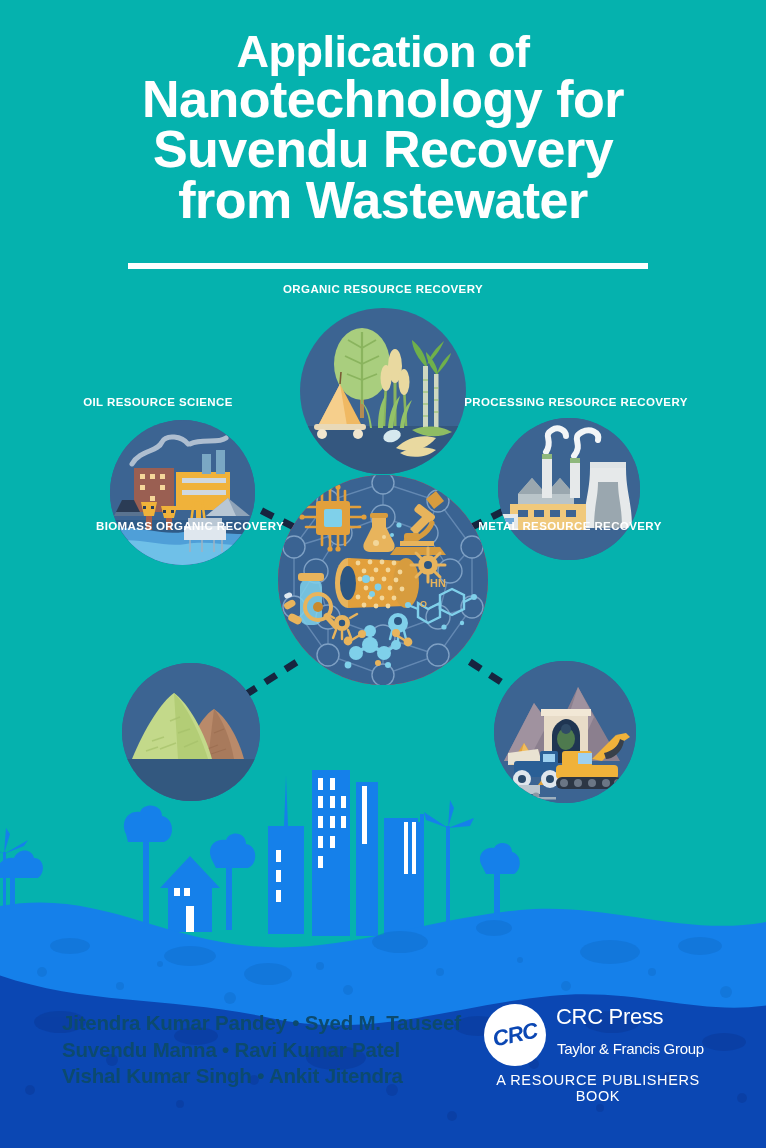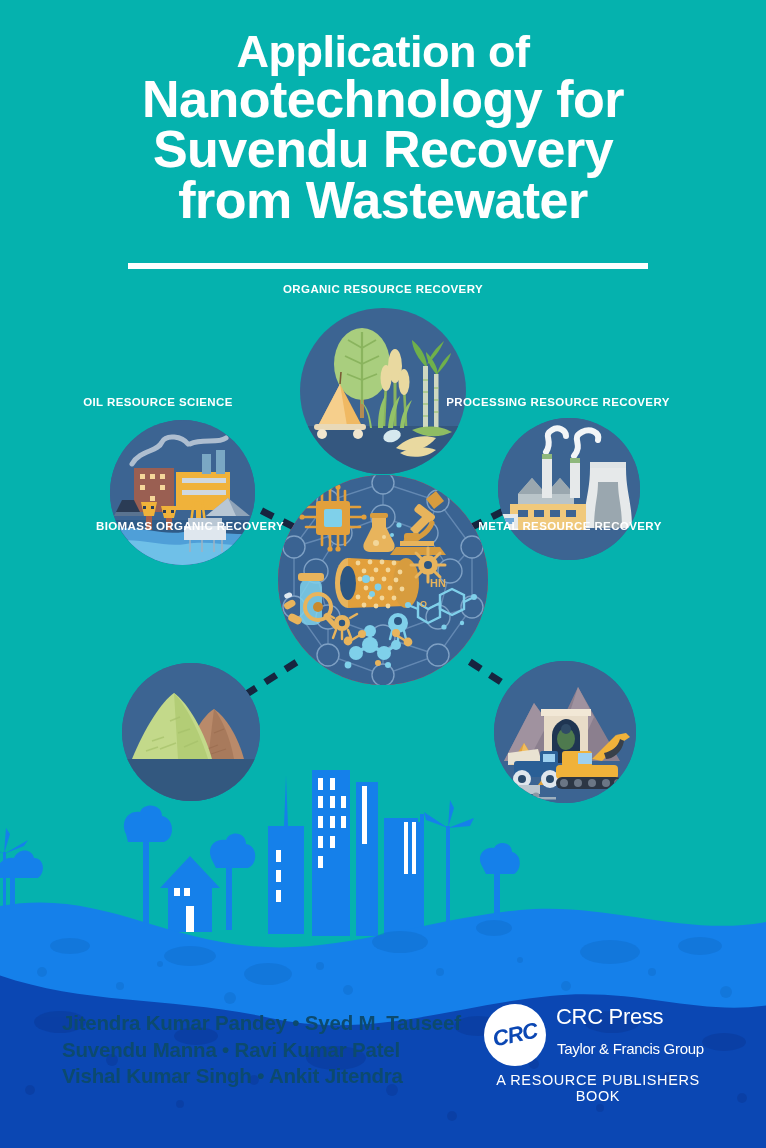--- a/index.html
+++ b/index.html
@@ -233,21 +233,21 @@
             <line x1="92" y1="120" x2="92" y2="132"></line>
           <line x1="104" y1="120" x2="104" y2="132"></line>
             <line x1="112" y1="120" x2="112" y2="132"></line>
         </g>
         <g fill="#b9c7d4">
           <rect x="78" y="98" width="34" height="8"></rect>
         </g>
       </svg>
     </div>
 
-    <div class="node-label" style="left:388px;width:340px;top:121px;">PROCESSING RESOURCE RECOVERY</div>
+    <div class="node-label" style="left:406px;width:340px;top:121px;">PROCESSING RESOURCE RECOVERY</div>
     <div class="node-circle" style="left:498px;top:143px;width:142px;height:142px;">
       <svg width="142" height="142" viewBox="0 0 142 142">
         <rect x="0" y="0" width="142" height="142" fill="#3c6492"></rect>
 
         <g stroke="#f2f5f7" stroke-width="6" fill="none" stroke-linecap="round">
           <path d="M48 34 C56 22 44 18 54 12 C60 8 68 12 68 18"></path>
           <path d="M76 38 C86 26 72 20 84 14 C92 10 102 14 100 22"></path>
         </g>
 
         <path d="M86 110 C86 84 92 74 92 50 H128 C128 74 134 84 134 110 Z" fill="#e6e9ea"></path>

